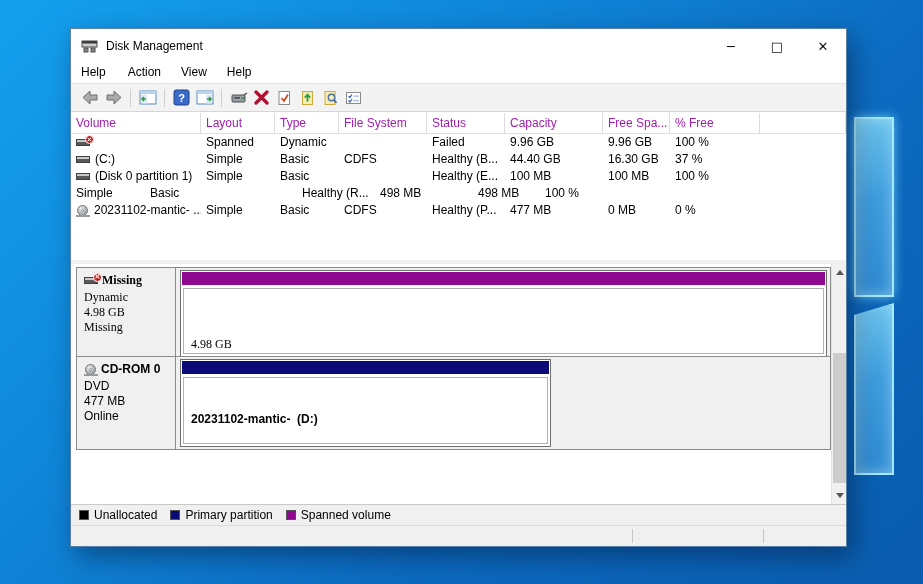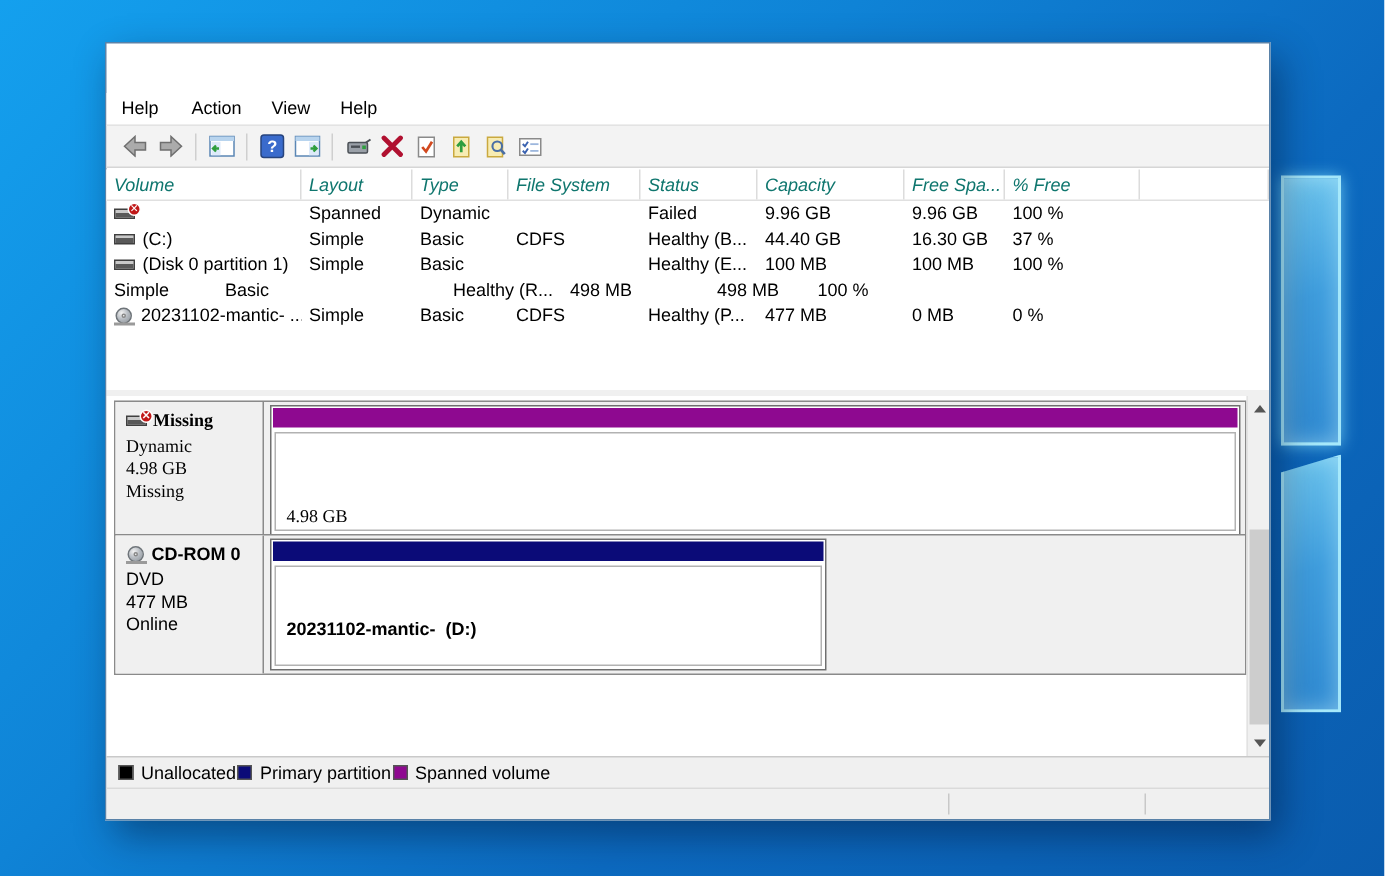--- a/index.html
+++ b/index.html
@@ -28,21 +28,21 @@
   .menu-item:first-child { padding-left:0; padding-right:12px; }
   .toolbar { position:absolute; left:0; top:54px; right:0; height:29px; background:#f3f3f3;
     border-top:1px solid #e3e3e3; border-bottom:1px solid #d6d6d6; display:flex; align-items:center; padding-left:8px; }
   .tb-icon { width:19px; height:18px; margin:0 2px; display:flex; align-items:center; justify-content:center; }
   .tb-sep { width:1px; height:18px; background:#cfcfcf; margin:0 5px; }
 
   
   .list-pane { position:absolute; left:0; top:84px; right:0; height:147px; background:#fff; }
   .list-header { position:absolute; left:0; top:0; right:0; height:21px; background:#fff;
     border-bottom:1px solid #e0e0e0; display:flex; }
-  .hcell { border-right:1px solid #dcdcdc; padding:3px 0 0 5px; font-size:12px; color:#0f766e; overflow:hidden; white-space:nowrap;font-style:italic; }
+  .hcell { border-right:1px solid #dcdcdc; padding:3px 0 0 5px; font-size:12px; color:#a21caf; overflow:hidden; white-space:nowrap; }
   .list-rows { position:absolute; left:0; top:21px; right:0; }
   .lrow { display:flex; height:17px; line-height:17px; white-space:nowrap; }
   .lcell { overflow:hidden; padding-left:5px; }
   .c0{width:130px;} .c1{width:74px;} .c2{width:64px;} .c3{width:88px;} .c4{width:78px;} .c5{width:98px;} .c6{width:67px;} .c7{width:90px;} .c8{flex:1;}
   .vol-name { display:flex; align-items:center; gap:4px; }
 
   
   .drive-ic { position:relative; width:15px; height:9px; flex:0 0 15px; }
   .drive-ic .body { position:absolute; left:0; top:1px; width:14px; height:7px;
     background:linear-gradient(#c9c9c9 0 38%,#595959 38% 100%); border:1px solid #3f3f3f; }
@@ -73,35 +73,49 @@
   
   .scrollbar { position:absolute; right:0; top:0; width:15px; bottom:0; background:#f0f0f0; border-left:1px solid #e2e2e2; }
   .sb-btn { position:absolute; left:0; width:15px; height:17px; display:flex; align-items:center; justify-content:center; }
   .sb-up { top:0; } .sb-down { bottom:0; }
   .tri-up { width:0; height:0; border-left:4px solid transparent; border-right:4px solid transparent; border-bottom:5px solid #555; }
   .tri-down { width:0; height:0; border-left:4px solid transparent; border-right:4px solid transparent; border-top:5px solid #555; }
   .sb-thumb { position:absolute; left:1px; width:13px; top:89px; height:130px; background:#cdcdcd; }
 
   
   .legend-bar { position:absolute; left:0; top:475px; right:0; height:21px; background:#f0f0f0;
-    border-top:1px solid #c9c9c9; display:flex; align-items:center; padding-left:8px; gap:1px; }
+    border-top:1px solid #c9c9c9; display:flex; align-items:center; padding-left:8px; gap:13px; }
   .legend-item { display:flex; align-items:center; gap:5px; font-size:12px; }
   .legend-sq { width:10px; height:10px; border:1px solid #555; }
   .status-bar { position:absolute; left:0; top:496px; right:0; height:21px; background:#f0f0f0; border-top:1px solid #dadada; }
   .sb-sep { position:absolute; top:3px; bottom:3px; width:1px; background:#c8c8c8; }
 </style>
 </head>
 <body>
 
 <div class="desktop">
   <div class="wp-pane wp-pane1"></div>
   <div class="wp-pane wp-pane2"></div>
 
   <div class="window">
 
+    <div class="titlebar">
+      <svg class="title-icon" viewBox="0 0 17 15">
+        <rect x="1" y="2" width="15" height="6" fill="#cfcfcf" stroke="#4a4a4a"></rect>
+        <rect x="1" y="2" width="15" height="2.5" fill="#3c3c3c"></rect>
+        <rect x="3" y="9" width="4" height="4" fill="#8a8a8a" stroke="#4a4a4a"></rect>
+        <rect x="10" y="9" width="4" height="4" fill="#8a8a8a" stroke="#4a4a4a"></rect>
+      </svg>
+      <span class="title-text">Disk Management</span>
+      <div class="win-controls">
+        <button class="win-btn">─</button>
+        <button class="win-btn">□</button>
+        <button class="win-btn">✕</button>
+      </div>
+    </div>
 
     <div class="menubar">
       <span class="menu-item">Help</span>
       <span class="menu-item">Action</span>
       <span class="menu-item">View</span>
       <span class="menu-item">Help</span>
     </div>
 
     <div class="toolbar">
       <span class="tb-icon">

